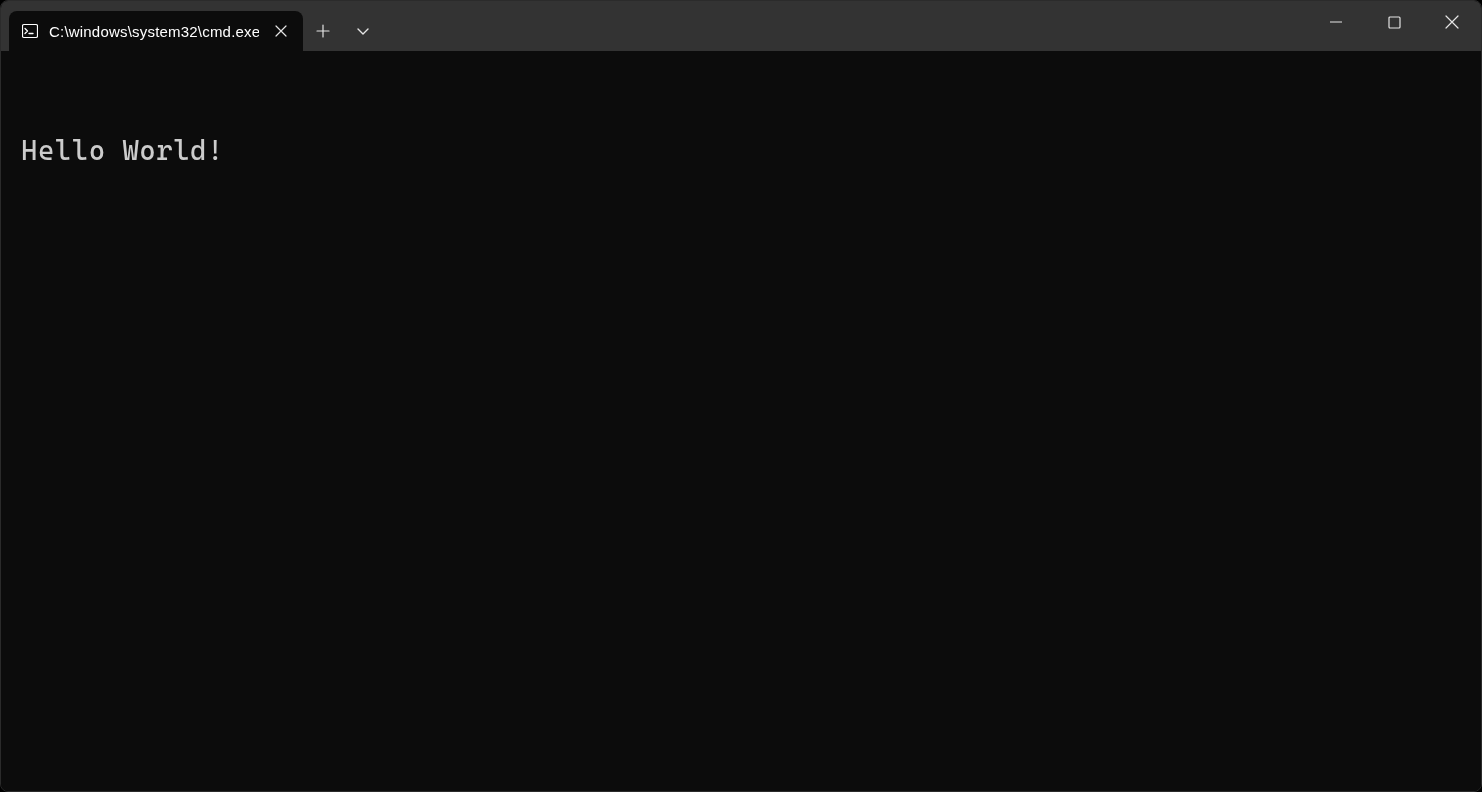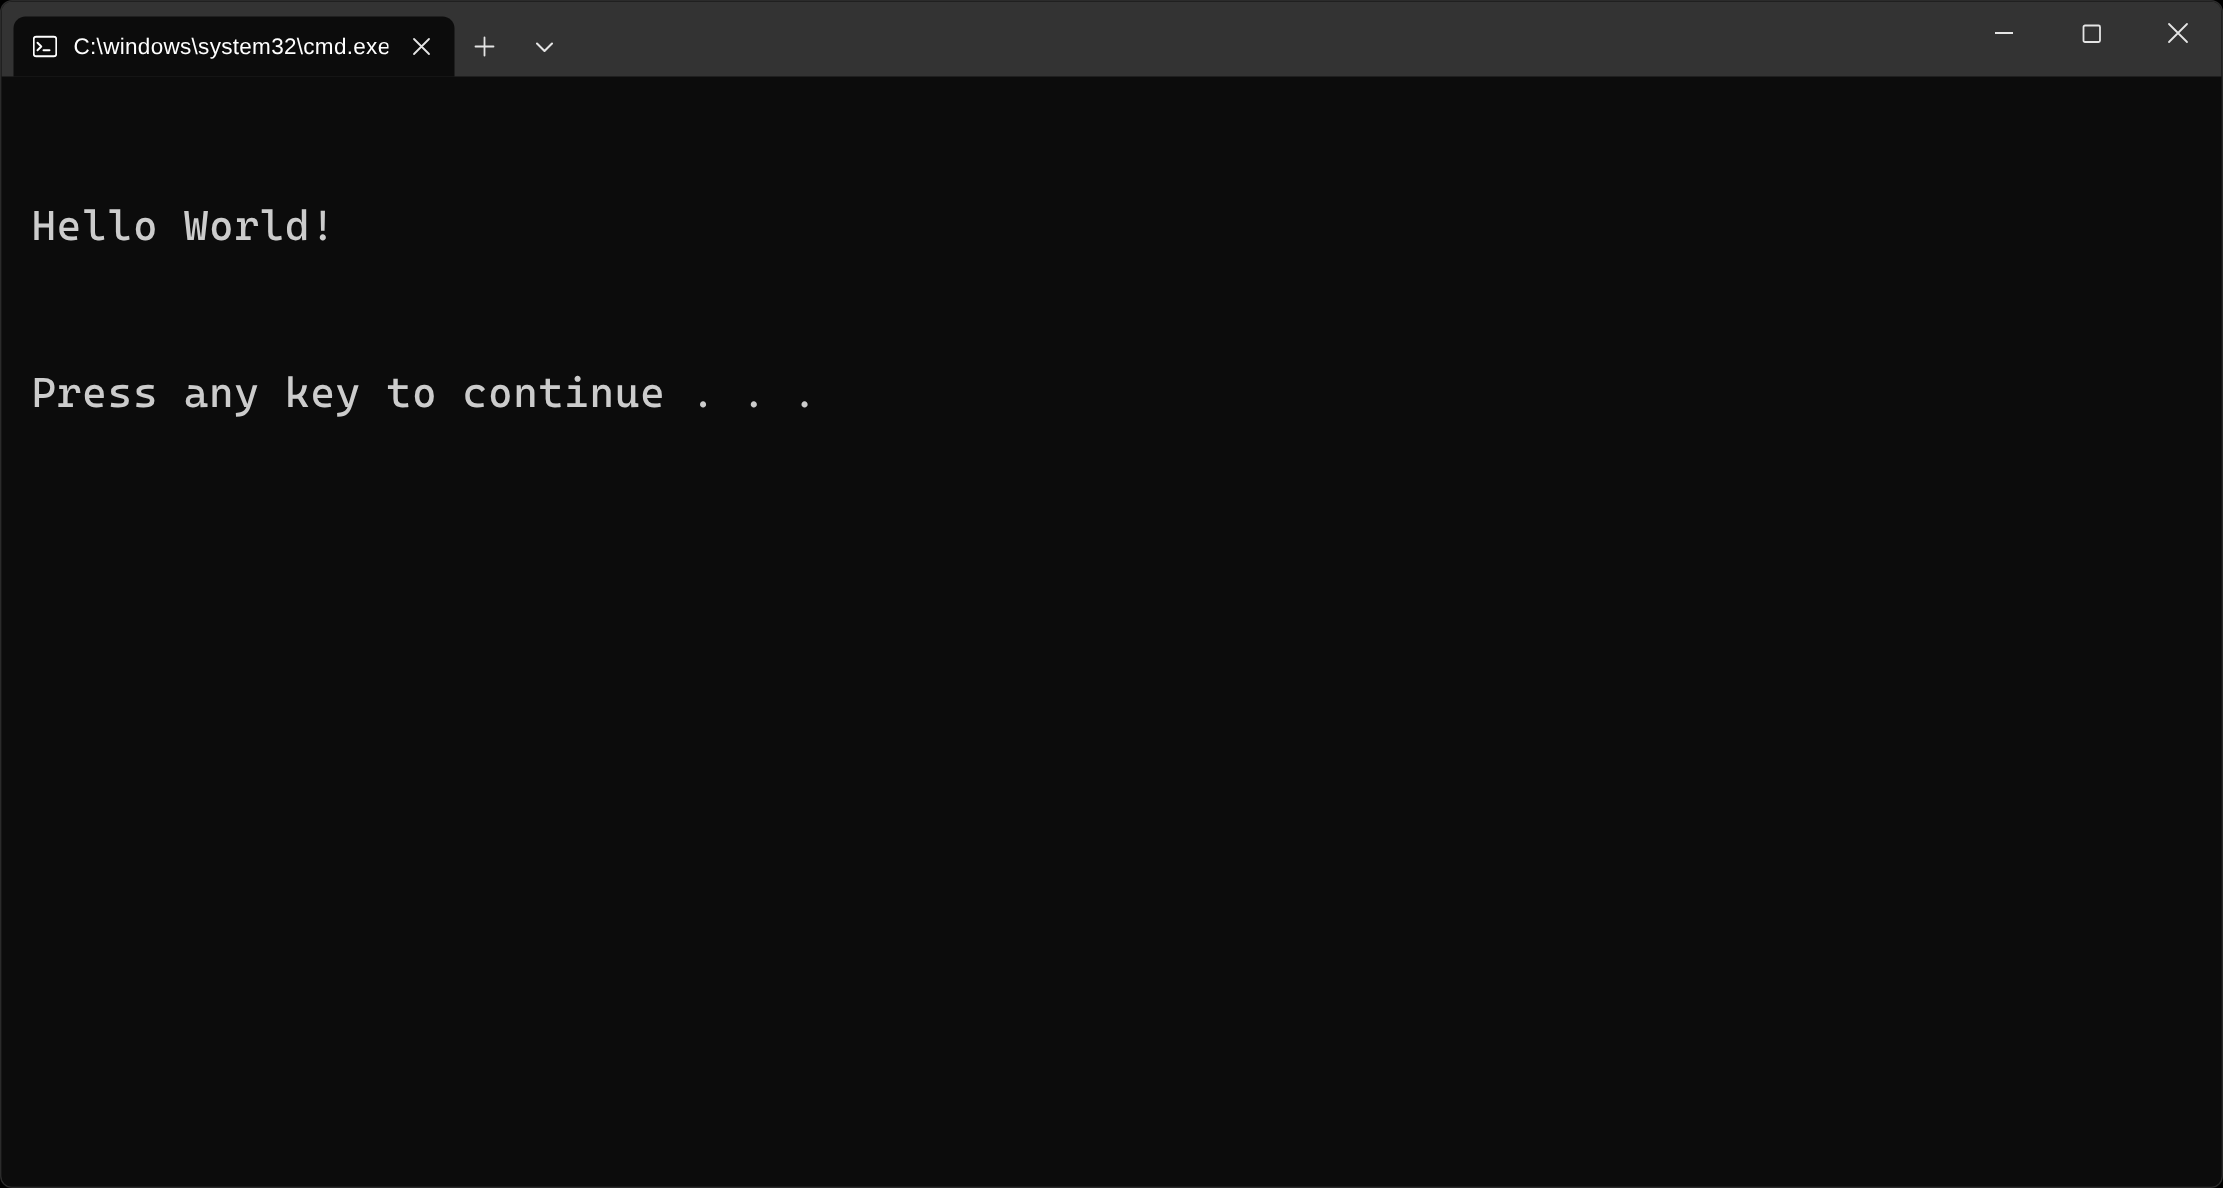--- a/index.html
+++ b/index.html
@@ -185,16 +185,15 @@
         <svg width="14" height="14" viewBox="0 0 14 14">
           <path d="M1 1 L13 13 M13 1 L1 13" stroke="currentColor" stroke-width="1.2" stroke-linecap="round"></path>
         </svg>
       </div>
     </div>
 
   </div>
 
   <div class="terminal">
     <span class="term-line">Hello World!</span>
-    <span class="term-line">Press any key to continue . . .</span>
   </div>
 
 </div>
 
 </body></html>

